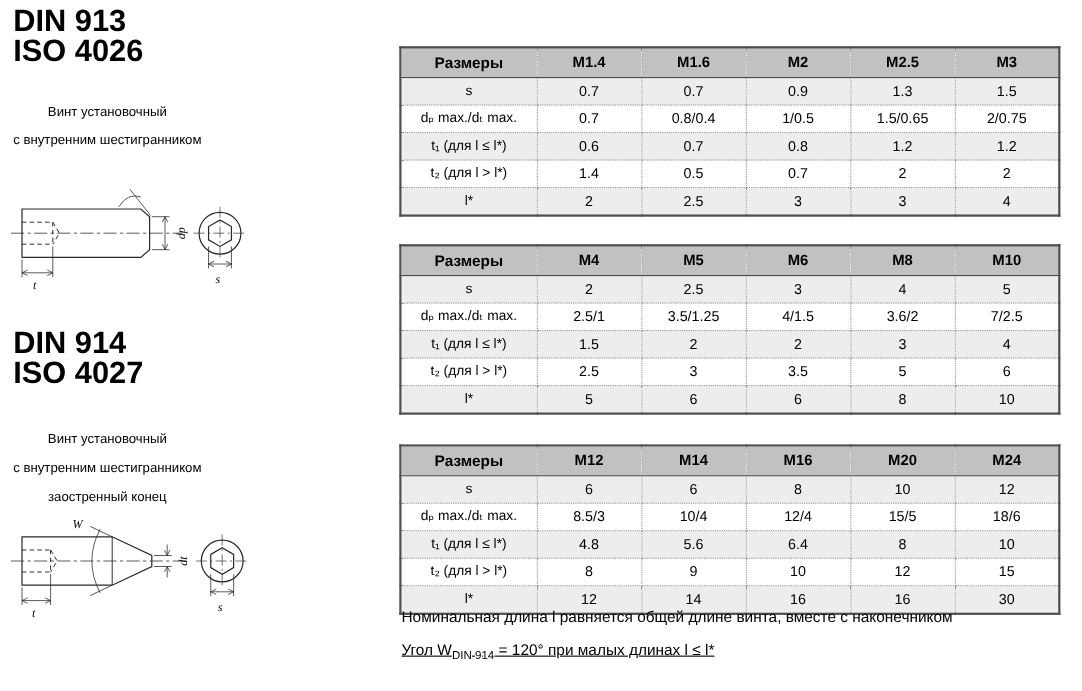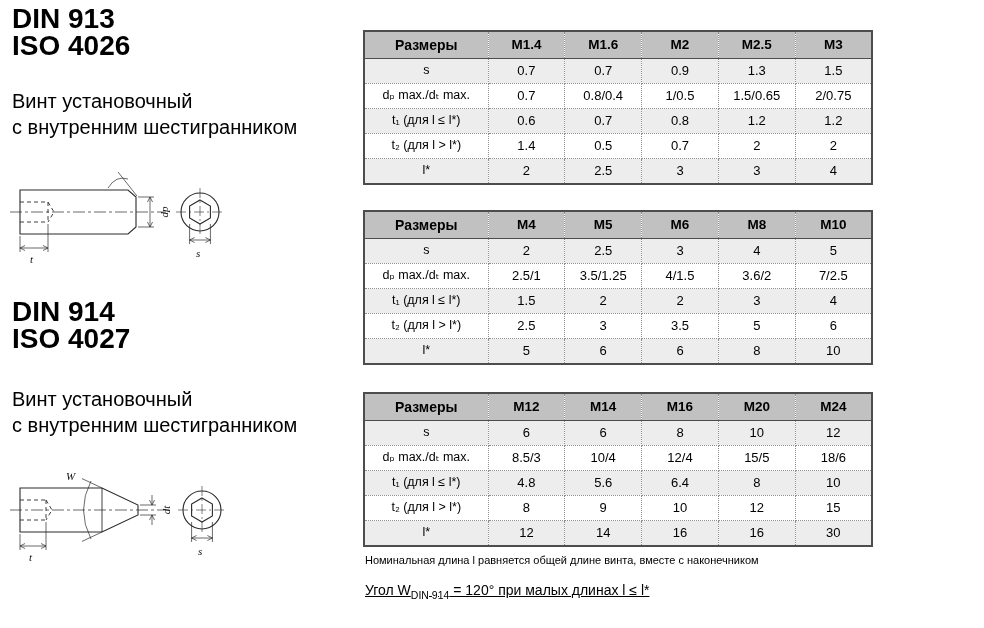--- a/index.html
+++ b/index.html
@@ -6,49 +6,50 @@
   body{
     width:984px;height:628px;position:relative;overflow:hidden;
     background:#ffffff;color:#000;
     font-family:"Liberation Sans","DejaVu Sans",sans-serif;
   }
   
   .left-col{position:absolute;left:0;top:0;width:358px;height:628px;}
   .std-head{position:absolute;left:12px;font-size:28px;font-weight:700;line-height:27px;}
   .h1{top:5px;}
   .h2{top:298px;}
-  .desc{position:absolute;left:12px;font-size:20px;line-height:26px;}
+  .desc{position:absolute;left:12px;font-size:12px;line-height:26px;text-align:center;}
   .desc1{top:88px;}
   .desc2{top:386px;}
   .drw{position:absolute;left:4px;}
   .drw1{top:166px;}
   .drw2{top:464px;}
   .drw text{font-family:"Liberation Serif","DejaVu Serif",serif;font-style:italic;font-size:11px;fill:#111;}
   
   .right-col{position:absolute;left:363px;top:0;width:615px;height:628px;}
   table.size-table{
-    position:absolute;left:0;width:510px;border-collapse:collapse;table-layout:fixed;
+    position:absolute;left:0;width:601px;border-collapse:collapse;table-layout:fixed;
     border:2px solid #4d4d4d;
+    margin-top:12px;
   }
   .tbl0{top:30px;} .tbl1{top:210px;} .tbl2{top:392px;}
   .size-table col.c-label{width:124px;}
   .size-table th,.size-table td{
     border:1px dotted #8f8f8f;text-align:center;vertical-align:middle;
     height:24px;padding:0 2px;font-size:13px;line-height:1.05;white-space:nowrap;overflow:hidden;
   }
   .size-table thead th{
     background:#c1c1c1;font-weight:700;font-size:13.5px;height:26px;
     border-bottom:1px solid #4d4d4d;
   }
   .size-table thead th.label-col{font-size:14px;}
   .size-table tbody td.label-col{font-size:12.5px;}
   .size-table tbody tr:nth-child(odd) td{background:#ededed;}
   .size-table tbody tr:nth-child(even) td{background:#ffffff;}
   
-  .note{position:absolute;left:2px;font-size:11px;line-height:18px;white-space:nowrap;}
+  .note{position:absolute;left:2px;font-size:14px;line-height:18px;white-space:nowrap;}
   .note-1{top:551px;}
   .note-2{top:581px;font-size:14px;text-decoration:underline;}
   .note-3{top:605px;font-size:14px;}
   .sub-txt{font-size:10.5px;vertical-align:-4px;}
 </style>
 </head>
 <body>
 
 <div class="left-col">
 
@@ -96,20 +97,21 @@
     <text x="192" y="91">s</text>
   </svg>
 
   <div class="std-head h2">
     <div>DIN 914</div>
     <div>ISO 4027</div>
   </div>
   <div class="desc desc2">
     <div>Винт установочный</div>
     <div>с внутренним шестигранником</div>
+    <div>заостренный конец</div>
   </div>
 
   <svg class="drw drw2" width="252" height="106" viewBox="0 0 252 106">
     <g stroke="#2a2a2a" fill="none" stroke-width="1.1">
       <path d="M16,24 H98 L134,41 V51 L98,68 H16 Z"></path>
       <path stroke-width="0.9" d="M98,24 V68"></path>
       <g stroke-dasharray="4 3" stroke-width="0.9">
         <path d="M16,36 H42 M16,56 H42 M42,36 V56 M42,36 L48,46 L42,56"></path>
       </g>
       <path stroke-width="0.7" stroke-dasharray="12 3 3 3" d="M6,46 H166"></path>

